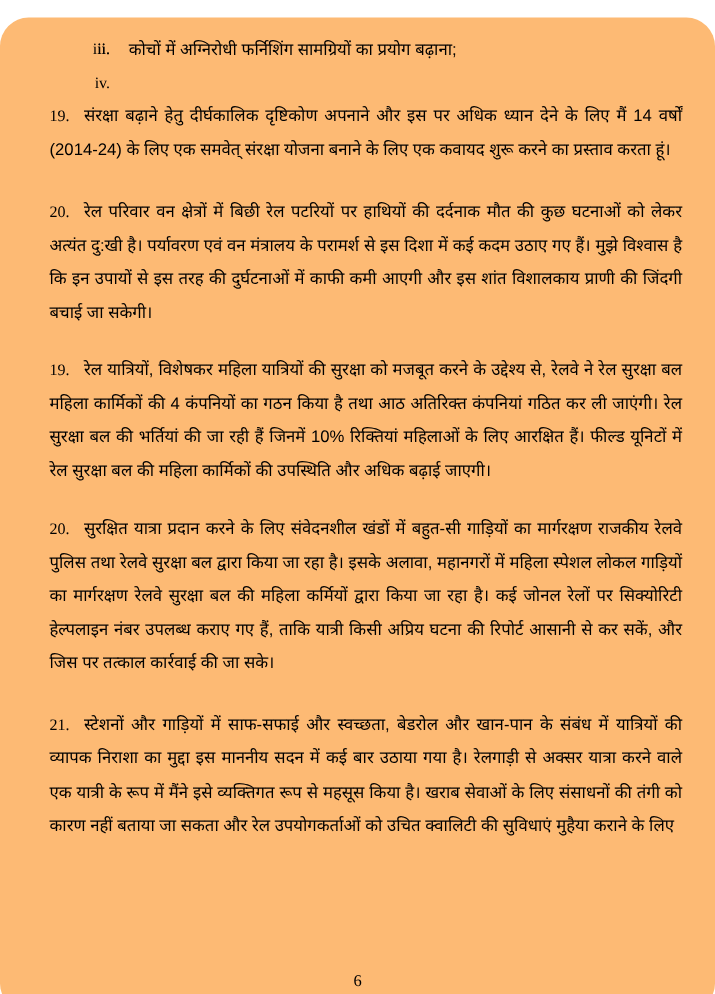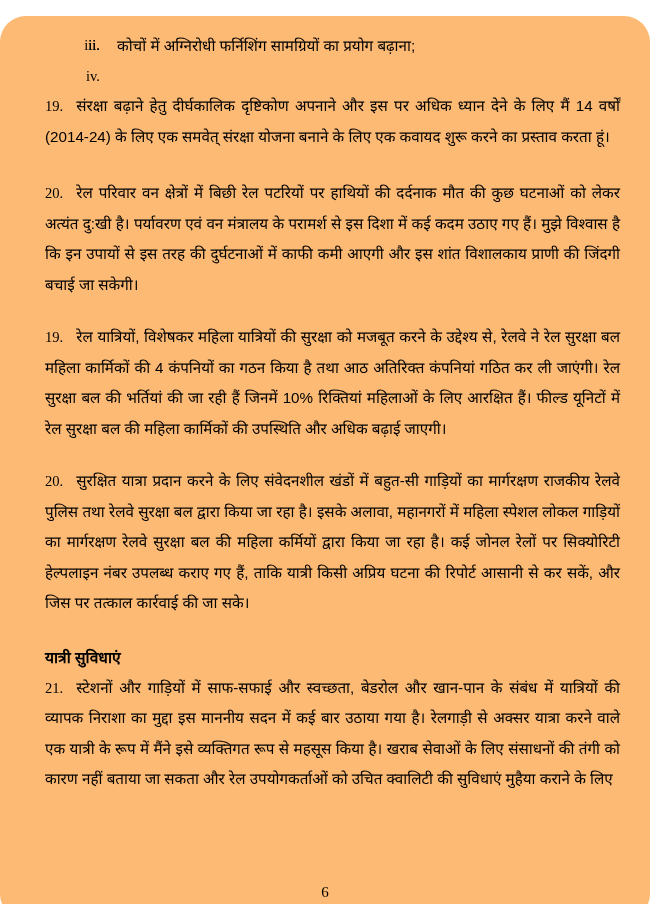--- a/index.html
+++ b/index.html
@@ -125,20 +125,19 @@
     <div class="gap-sm"></div>
 
     <p class="para"><span class="para-num">19.</span><span>रेल यात्रियों, विशेषकर महिला यात्रियों की सुरक्षा को मजबूत करने के उद्देश्य से, रेलवे ने रेल सुरक्षा बल महिला कार्मिकों की 4 कंपनियों का गठन किया है तथा आठ अतिरिक्त कंपनियां गठित कर ली जाएंगी। रेल सुरक्षा बल की भर्तियां की जा रही हैं जिनमें 10% रिक्तियां महिलाओं के लिए आरक्षित हैं। फील्ड यूनिटों में रेल सुरक्षा बल की महिला कार्मिकों की उपस्थिति और अधिक बढ़ाई जाएगी।</span></p>
 
     <div class="gap-sm"></div>
 
     <p class="para"><span class="para-num">20.</span><span>सुरक्षित यात्रा प्रदान करने के लिए संवेदनशील खंडों में बहुत-सी गाड़ियों का मार्गरक्षण राजकीय रेलवे पुलिस तथा रेलवे सुरक्षा बल द्वारा किया जा रहा है। इसके अलावा, महानगरों में महिला स्पेशल लोकल गाड़ियों का मार्गरक्षण रेलवे सुरक्षा बल की महिला कर्मियों द्वारा किया जा रहा है। कई जोनल रेलों पर सिक्योरिटी हेल्पलाइन नंबर उपलब्ध कराए गए हैं, ताकि यात्री किसी अप्रिय घटना की रिपोर्ट आसानी से कर सकें, और जिस पर तत्काल कार्रवाई की जा सके।</span></p>
 
     <div class="gap-md"></div>
 
-    <h2 class="section-heading">यात्री सुविधाएं</h2>
 
     <p class="para"><span class="para-num">21.</span><span>स्टेशनों और गाड़ियों में साफ-सफाई और स्वच्छता, बेडरोल और खान-पान के संबंध में यात्रियों की व्यापक निराशा का मुद्दा इस माननीय सदन में कई बार उठाया गया है। रेलगाड़ी से अक्सर यात्रा करने वाले एक यात्री के रूप में मैंने इसे व्यक्तिगत रूप से महसूस किया है। खराब सेवाओं के लिए संसाधनों की तंगी को कारण नहीं बताया जा सकता और रेल उपयोगकर्ताओं को उचित क्वालिटी की सुविधाएं मुहैया कराने के लिए</span></p>
 
   </div>
 
   <div class="page-number">6</div>
 </div>
 
 </body></html>

